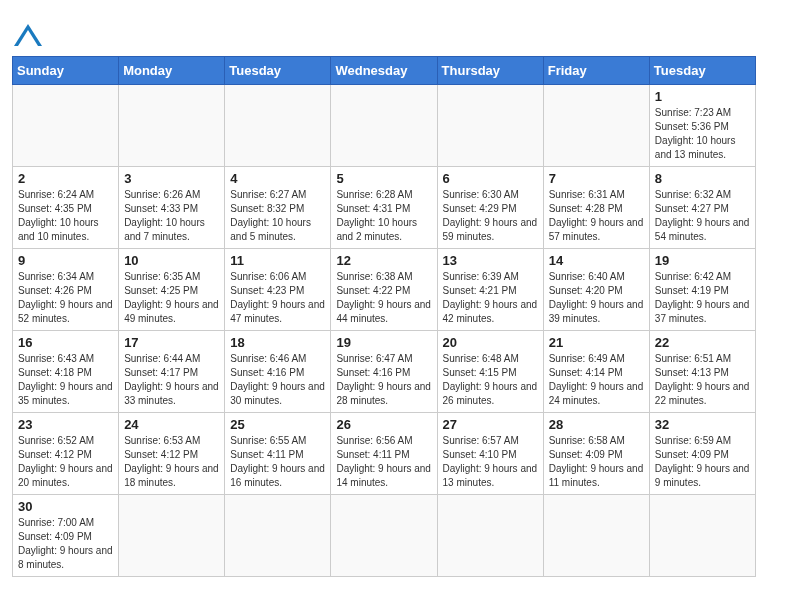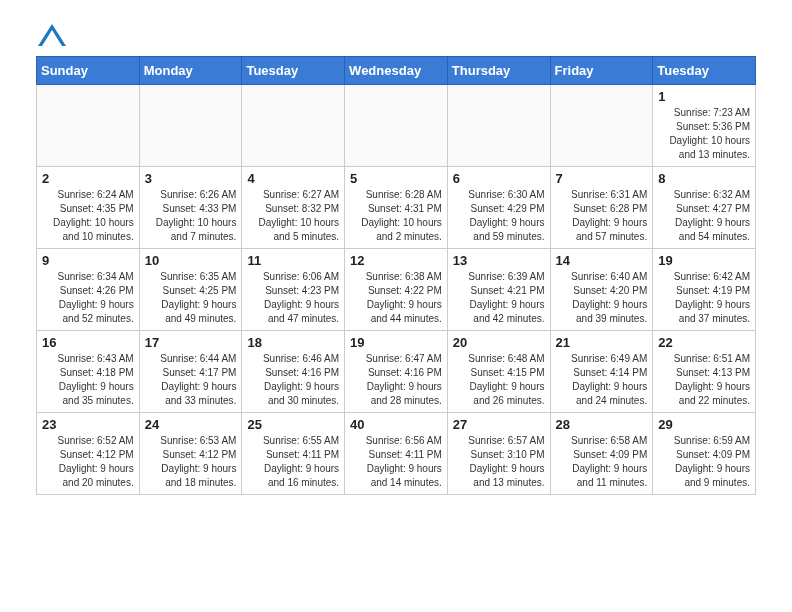--- a/index.html
+++ b/index.html
@@ -4,21 +4,21 @@
   <style>
     * { box-sizing: border-box; margin: 0; padding: 0; }
     body {
       font-family: Arial, sans-serif;
       background: #fff;
       width: 792px;
       min-height: 612px;
     }
     .page {
       width: 776px;
-      padding: 16px 20px 20px 36px;
+      padding: 16px 20px 20px 12px;
     }
     .header {
       display: flex;
       align-items: flex-start;
       justify-content: space-between;
       margin-bottom: 10px;
     }
     .logo {
       display: flex;
       flex-direction: column;
@@ -82,21 +82,20 @@
       font-size: 13px;
       font-weight: bold;
       color: #222;
       display: block;
       margin-bottom: 2px;
     }
     .day-info {
       font-size: 10px;
       color: #333;
       line-height: 1.4;
-      text-align: right;
     }
   </style>
 </head>
 <body>
 
 <div class="page">
   <div class="header">
     <div class="logo">
       <div class="logo-text">
         <span class="logo-general"></span>
@@ -173,21 +172,21 @@
           <td>
             <span class="day-number">6</span>
             <div class="day-info">Sunrise: 6:30 AM
 Sunset: 4:29 PM
 Daylight: 9 hours
 and 59 minutes.</div>
           </td>
           <td>
             <span class="day-number">7</span>
             <div class="day-info">Sunrise: 6:31 AM
-Sunset: 6:28 PM
+Sunset: 4:28 PM
 Daylight: 9 hours
 and 57 minutes.</div>
           </td>
           <td>
             <span class="day-number">8</span>
             <div class="day-info">Sunrise: 6:32 AM
 Sunset: 4:27 PM
 Daylight: 9 hours
 and 54 minutes.</div>
           </td>
@@ -310,43 +309,58 @@
 and 18 minutes.</div>
           </td>
           <td>
             <span class="day-number">25</span>
             <div class="day-info">Sunrise: 6:55 AM
 Sunset: 4:11 PM
 Daylight: 9 hours
 and 16 minutes.</div>
           </td>
           <td>
-            <span class="day-number">40</span>
+            <span class="day-number">26</span>
             <div class="day-info">Sunrise: 6:56 AM
 Sunset: 4:11 PM
 Daylight: 9 hours
 and 14 minutes.</div>
           </td>
           <td>
             <span class="day-number">27</span>
             <div class="day-info">Sunrise: 6:57 AM
-Sunset: 3:10 PM
+Sunset: 4:10 PM
 Daylight: 9 hours
 and 13 minutes.</div>
           </td>
           <td>
             <span class="day-number">28</span>
             <div class="day-info">Sunrise: 6:58 AM
 Sunset: 4:09 PM
 Daylight: 9 hours
 and 11 minutes.</div>
           </td>
           <td>
-            <span class="day-number">29</span>
+            <span class="day-number">32</span>
             <div class="day-info">Sunrise: 6:59 AM
 Sunset: 4:09 PM
 Daylight: 9 hours
 and 9 minutes.</div>
           </td>
+        </tr>
+        <tr>
+          <td>
+            <span class="day-number">30</span>
+            <div class="day-info">Sunrise: 7:00 AM
+Sunset: 4:09 PM
+Daylight: 9 hours
+and 8 minutes.</div>
+          </td>
+          <td class="empty"></td>
+          <td class="empty"></td>
+          <td class="empty"></td>
+          <td class="empty"></td>
+          <td class="empty"></td>
+          <td class="empty"></td>
         </tr>
       </tbody>
   </table>
 </div>
 
 </body></html>

